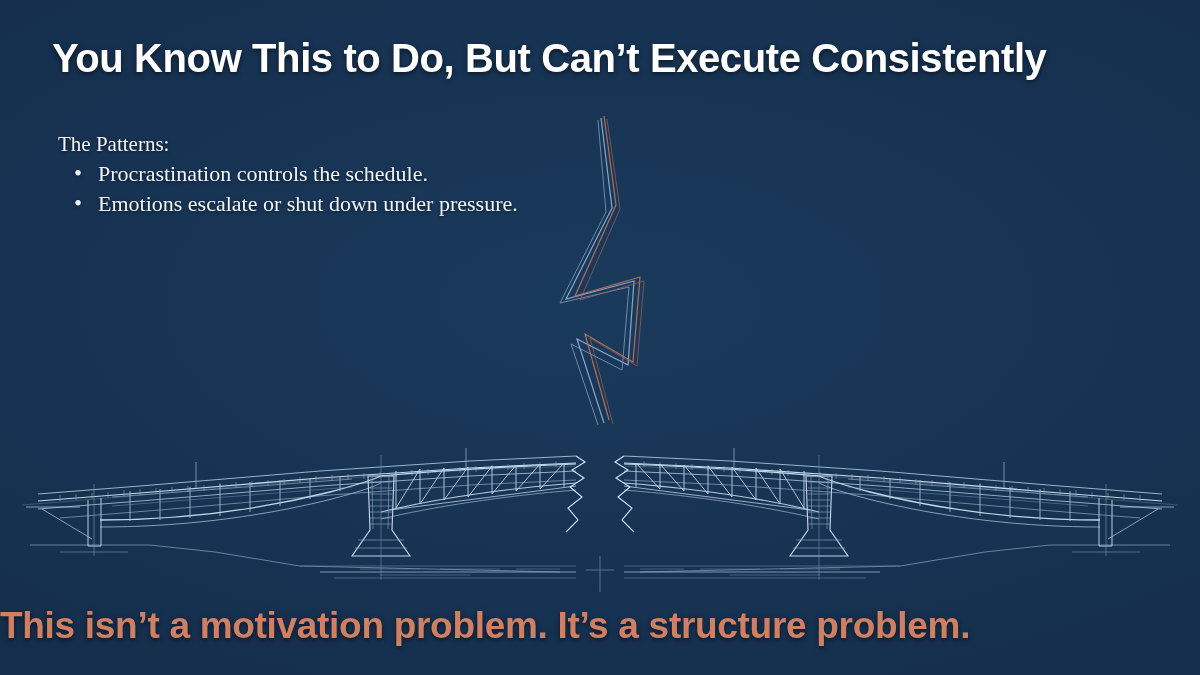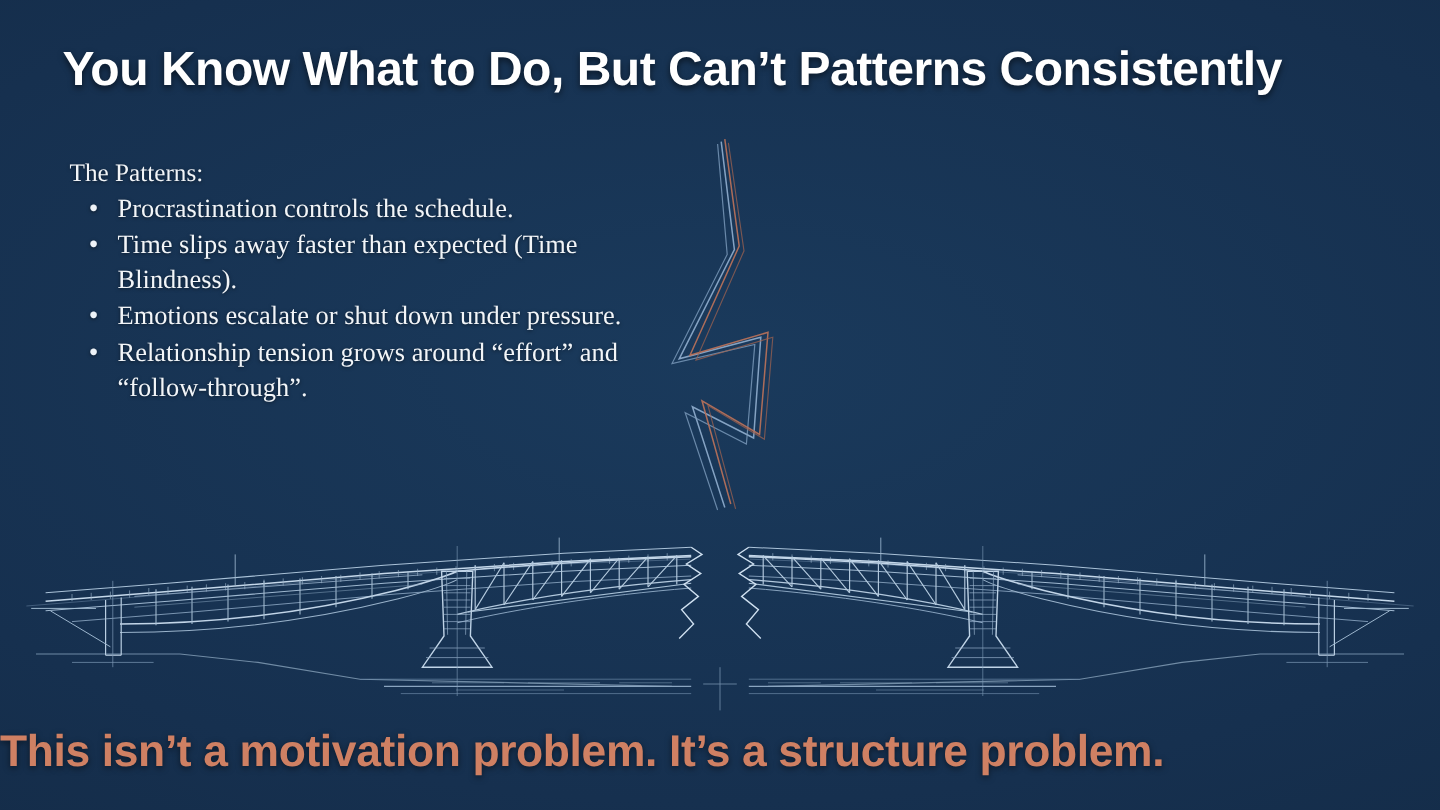--- a/index.html
+++ b/index.html
@@ -239,27 +239,25 @@
 
   <svg id="crack-art" viewBox="0 0 1200 675" preserveAspectRatio="none" aria-hidden="true">
 
     <polyline points="601,118 612,208 566,299 634,281 628,365 577,339 604,423" fill="none" stroke="#8ba9c9" stroke-width="1.25" stroke-linejoin="miter" opacity="0.95"></polyline>
     <polyline points="598,120 606,212 560,303 629,287 622,370 571,344 598,425" fill="none" stroke="#7e9dbe" stroke-width="1" stroke-linejoin="miter" opacity="0.8"></polyline>
 
     <polyline points="604,116 616,205 575,296 640,277 633,362 585,334 609,420" fill="none" stroke="#b5705a" stroke-width="1.25" stroke-linejoin="miter" opacity="0.95"></polyline>
     <polyline points="607,119 620,209 580,300 644,281 637,366 590,338 613,424" fill="none" stroke="#9c6150" stroke-width="0.95" stroke-linejoin="miter" opacity="0.75"></polyline>
   </svg>
 
-  <h1 id="title">You Know What to Do, But Can’t Patterns Consistently</h1>
+  <h1 id="title">You Know This to Do, But Can’t Execute Consistently</h1>
 
   <div id="patterns">
     <div id="patterns-heading">The Patterns:</div>
     <ul id="patterns-list">
       <li>Procrastination controls the schedule.</li>
-      <li>Time slips away faster than expected (Time Blindness).</li>
       <li>Emotions escalate or shut down under pressure.</li>
-      <li>Relationship tension grows around “effort” and “follow-through”.</li>
     </ul>
   </div>
 
   <div id="tagline">This isn’t a motivation problem. It’s a structure problem.</div>
 
 </div>
 
 </body></html>

